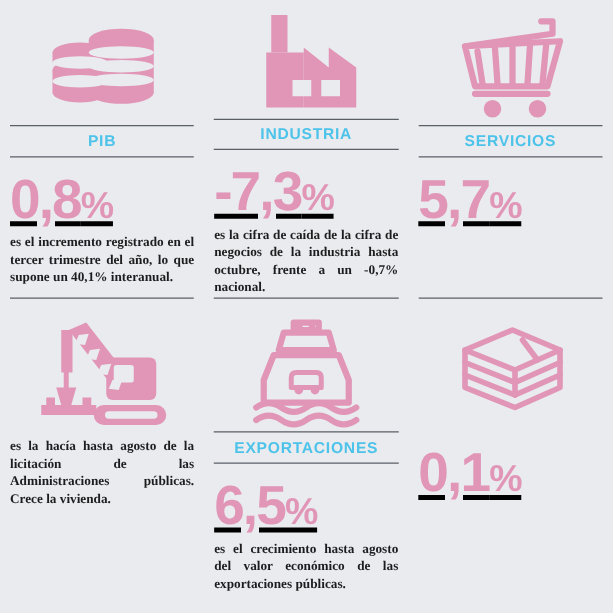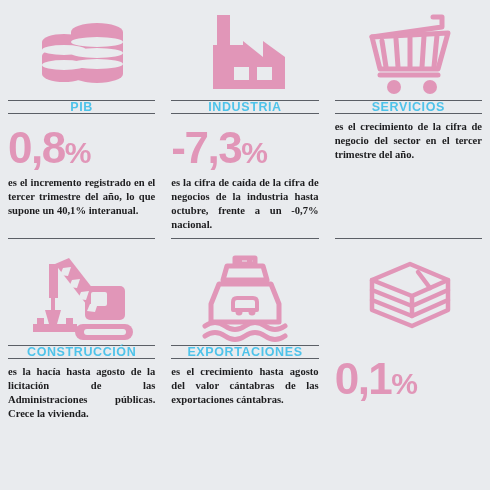--- a/index.html
+++ b/index.html
@@ -39,39 +39,40 @@
     align-items: center;
     justify-content: center;
     padding-top: 6px;
   }
   .icon-zone svg { display: block; }
 
   
   .label-band {
     border-top: 1.5px solid #5b5f66;
     border-bottom: 1.5px solid #5b5f66;
-    height: 14px;
+    height: 26px;
     display: flex;
     align-items: center;
     justify-content: center;
   }
   .sector-label {
     font-family: "Liberation Sans", sans-serif;
     font-weight: bold;
     font-size: 12.5px;
     letter-spacing: 0.6px;
     color: #4ec3ea;
     text-transform: uppercase;
     white-space: nowrap;
   }
 
   
   .figure-zone {
     padding-top: 14px;
     padding-bottom: 2px;
+    text-decoration: underline;
   }
   .figure {
     font-family: "Liberation Sans", sans-serif;
     font-weight: bold;
     font-size: 44px;
     line-height: 0.92;
     color: #e196b8;
     letter-spacing: -1.5px;
     white-space: nowrap;
   }
@@ -189,22 +190,22 @@
         </g>
         <g fill="#e196b8">
           <circle cx="36" cy="76" r="7"></circle>
           <circle cx="72" cy="76" r="7"></circle>
         </g>
       </svg>
     </div>
     <div class="label-band">
       <span class="sector-label">SERVICIOS</span>
     </div>
-    <div class="desc-zone">
-      <p class="description">es el crecimiento de la cifra de negocio  del sector en el tercer trimestre del año.</p>
+    <div class="figure-zone">
+      <div class="figure"><span>5,7</span><span class="pct">%</span></div>
     </div>
     <div class="panel-footrule"></div>
   </div>
 
   <div class="panel row-2">
     <div class="icon-zone">
       <svg width="110" height="88" viewBox="0 0 110 88" aria-hidden="true">
         <g fill="#e196b8">
 
           <path d="M28 10 L42 4 L84 58 L70 64 Z"></path>
@@ -229,23 +230,20 @@
           <path d="M45 26 L53 25 L50 34 L42 33 Z"></path>
           <path d="M54 38 L62 37 L59 46 L51 45 Z"></path>
           <path d="M63 50 L71 49 L68 58 L60 57 Z"></path>
 
           <rect x="64" y="38" width="16" height="14" rx="2"></rect>
 
           <rect x="57" y="75" width="42" height="6" rx="3"></rect>
         </g>
       </svg>
     </div>
-    <div class="label-band">
-      <span class="sector-label">CONSTRUCCIÓN</span>
-    </div>
     <div class="desc-zone">
       <p class="description">es la hacía hasta agosto de la licitación de las Administraciones públicas. Crece la vivienda.</p>
     </div>
   </div>
 
   <div class="panel row-2">
     <div class="icon-zone">
       <svg width="96" height="92" viewBox="0 0 96 92" aria-hidden="true">
         <g fill="none" stroke="#e196b8" stroke-width="5" stroke-linejoin="round" stroke-linecap="round">
 
@@ -266,22 +264,25 @@
           <circle cx="42" cy="60" r="3.5"></circle>
           <circle cx="55" cy="60" r="3.5"></circle>
           <rect x="40" y="7" width="5" height="4"></rect>
           <rect x="50" y="7" width="5" height="4"></rect>
         </g>
       </svg>
     </div>
     <div class="label-band">
       <span class="sector-label">EXPORTACIONES</span>
     </div>
+    <div class="figure-zone">
+      <div class="figure"><span>6,5</span><span class="pct">%</span></div>
+    </div>
     <div class="desc-zone">
-      <p class="description">es el crecimiento hasta agosto del valor cántabras de las exportaciones cántabras.</p>
+      <p class="description">es el crecimiento hasta agosto del valor económico de las exportaciones públicas.</p>
     </div>
   </div>
 
   <div class="panel row-2">
     <div class="icon-zone">
       <svg width="104" height="80" viewBox="0 0 104 80" aria-hidden="true">
         <g fill="none" stroke="#e196b8" stroke-width="4.5" stroke-linejoin="round" stroke-linecap="round">
 
           <path d="M54 6 L92 22 L56 38 L16 22 Z"></path>
 

